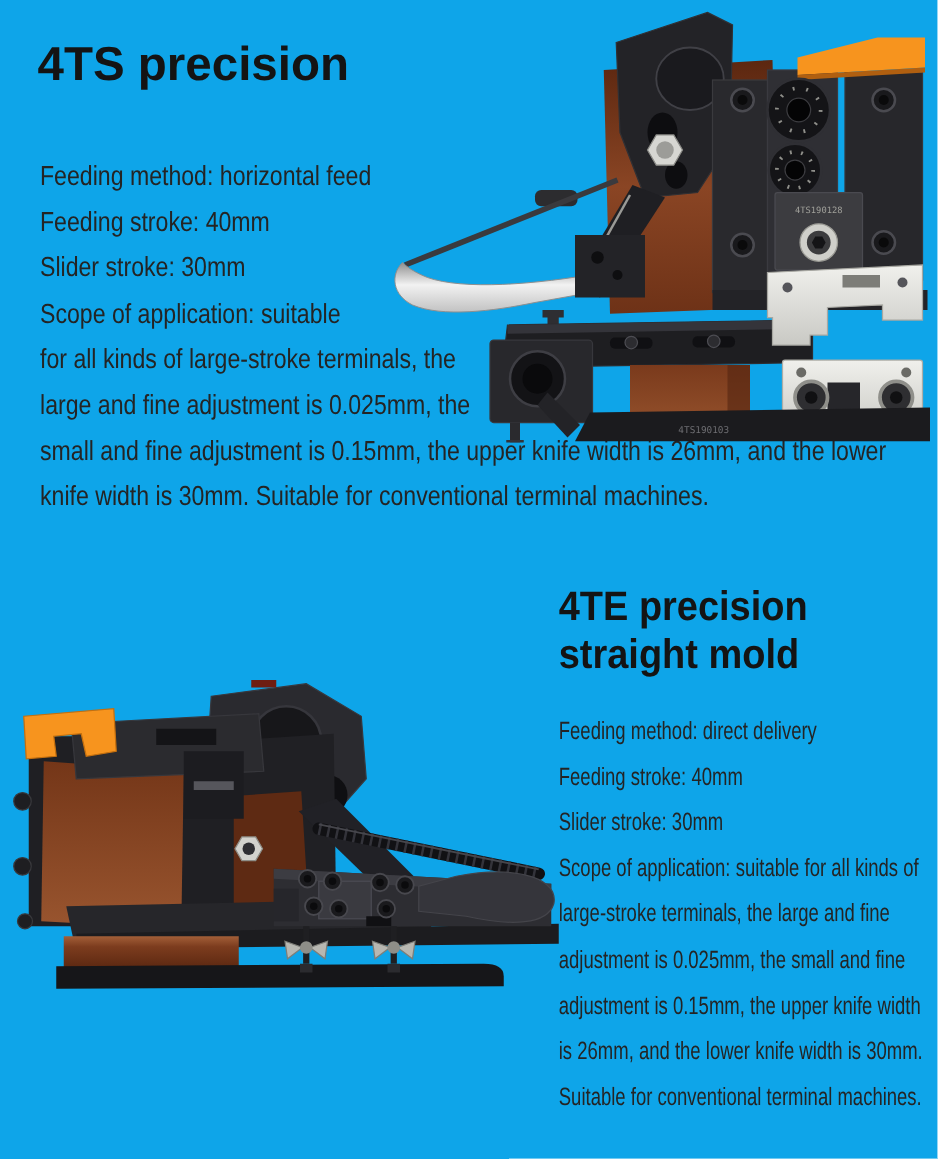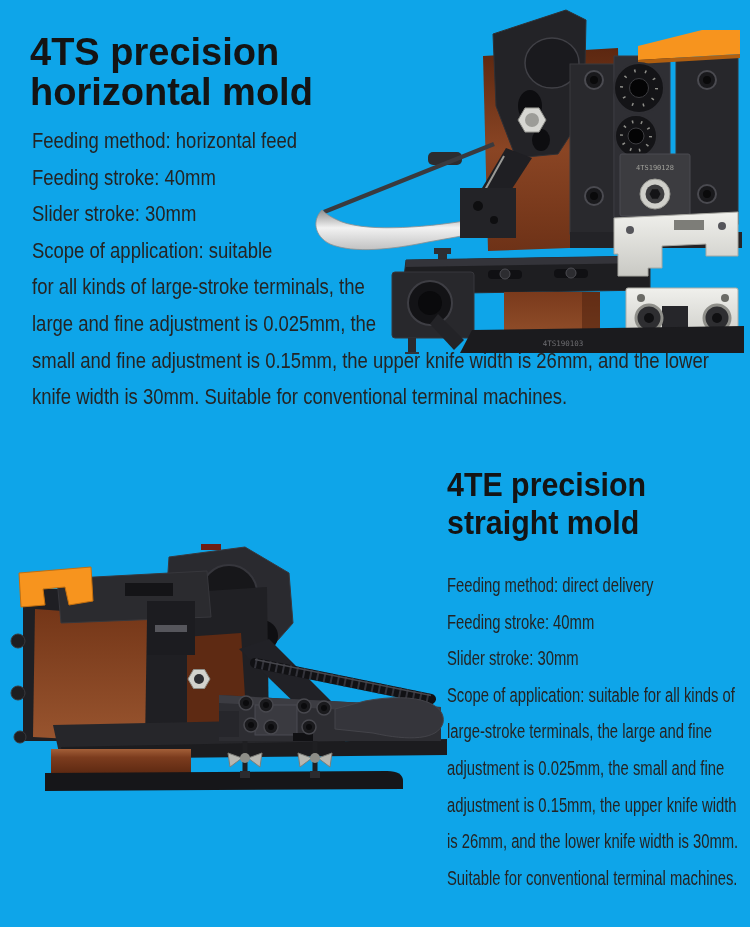--- a/index.html
+++ b/index.html
@@ -25,21 +25,20 @@
   .machine-4te{left:5px;top:543px;width:443px;height:258px;}
   svg text{font-family:"DejaVu Sans Mono",monospace;}
 </style>
 </head>
 <body>
 
 <div class="canvas">
 
   <div class="title title-4ts">
     <div>4TS precision</div>
-    <div>horizontal mold</div>
   </div>
 
   <div class="specs specs-4ts">
     <div class="line">Feeding method: horizontal feed</div>
     <div class="line">Feeding stroke: 40mm</div>
     <div class="line">Slider stroke: 30mm</div>
     <div class="line">Scope of application: suitable</div>
     <div class="line">for all kinds of large-stroke terminals, the</div>
     <div class="line">large and fine adjustment is 0.025mm, the</div>
     <div class="line">small and fine adjustment is 0.15mm, the upper knife width is 26mm, and the lower</div>

